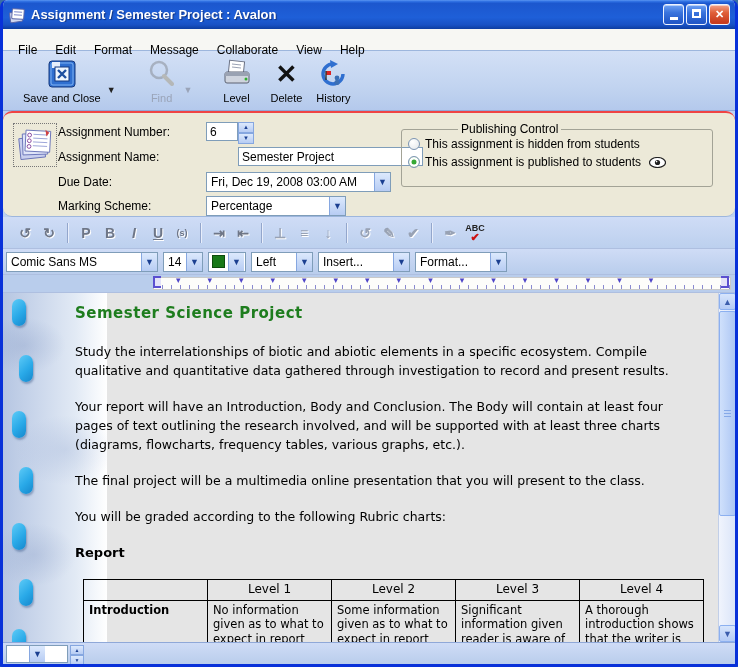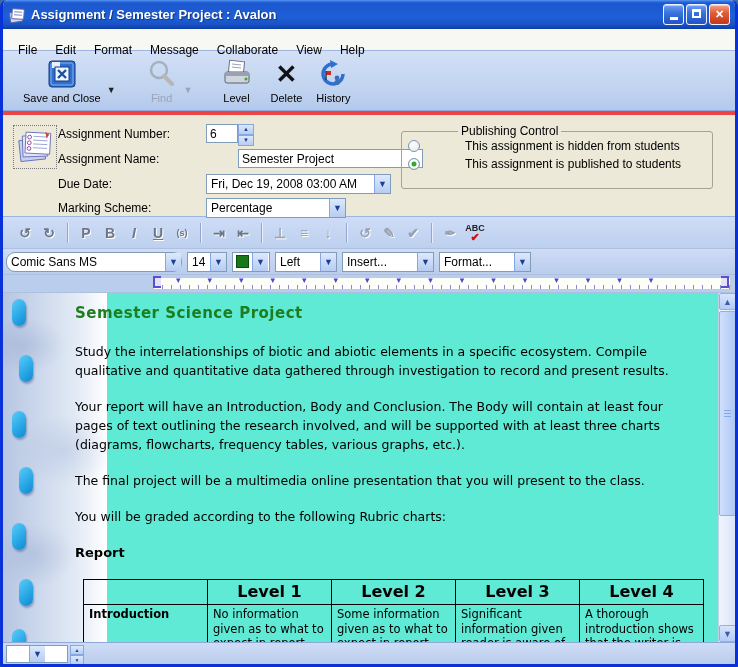--- a/index.html
+++ b/index.html
@@ -49,22 +49,22 @@
   .tbtn { display:flex; flex-direction:column; align-items:center; padding:2px 6px; cursor:default; }
   .tbtn .ticon { height:34px; display:flex; align-items:center; justify-content:center; }
   .tbtn .tlabel { font-size:11px; color:#000; margin-top:1px; white-space:nowrap; }
   .tbtn.disabled .tlabel { color:#9aa4b8; }
   .drop { align-self:center; color:#222; font-size:9px; margin:14px 8px 0 0; }
   .drop.dim { color:#9aa4b8; }
   .xglyph { font-size:26px; font-weight:bold; color:#111; line-height:28px; }
 
   
   .formpanel {
-    height:106px; background:#ece9d8; border-top:4px solid #ef4444; border-bottom:1px solid #9db6dd;
-    position:relative; font-size:12px; color:#000;
+    height:106px; background:#ece9d8; border-top:2px solid #ef4444; border-bottom:1px solid #9db6dd;
+    position:relative; font-size:12px; color:#000;border-radius:9px;
   }
   .assign-icon { position:absolute; left:10px; top:10px; width:44px; height:44px; border:1px dotted #777; padding:2px; }
   .ffield { position:absolute; left:55px; display:flex; align-items:center; }
   .ffield .flabel { width:148px; }
   .xpinput {
     border:1px solid #7f9db9; background:#fff; height:19px; font-size:12px;
     font-family:"Liberation Sans",sans-serif; padding:1px 3px;
   }
   .spinbox { display:flex; }
   .spin { width:16px; height:19px; display:flex; flex-direction:column; }
@@ -76,21 +76,21 @@
   .xpcombo .cval { flex:1; padding:0 4px; font-size:12px; white-space:nowrap; overflow:hidden; }
   .xpcombo .cbtn {
     width:16px; height:100%; text-align:center; font-size:9px; font-weight:bold; color:#1b3f91; line-height:18px;
     background:linear-gradient(180deg,#dce9fd,#b7ccf3); border-left:1px solid #86a7e0;
   }
   .groupbox {
     position:absolute; left:398px; top:16px; width:312px; height:58px;
     border:1px solid #a3a396; border-radius:3px;
   }
   .groupbox .legend { position:absolute; top:-8px; left:8px; background:#ece9d8; padding:0 3px; font-size:12px;margin-left:48px; }
-  .radio-row { display:flex; align-items:center; margin:4px 4px 1px 6px; font-size:12px; white-space:nowrap;gap:40px; }
+  .radio-row { display:flex; align-items:center; margin:4px 4px 1px 6px; font-size:12px; white-space:nowrap; }
   .radio {
     width:12px; height:12px; border-radius:50%; border:1px solid #7c94b2; margin-right:5px; flex:0 0 auto;
     background:radial-gradient(circle at 35% 30%, #fff, #e2e6ea);
   }
   .radio.sel { box-shadow:inset 0 0 0 2.5px #fff, inset 0 0 0 6px #35a935; }
   .eye { margin-left:8px; }
 
   
   .fmtbar1 {
     height:32px; background:linear-gradient(180deg,#cfdcf6,#bcd0ee);
@@ -122,21 +122,21 @@
   }
   .ruler .rwhite::before {
     content:"▾▾▾▾▾▾▾▾▾▾▾▾▾▾▾▾"; position:absolute; left:22px; top:-3px;
     color:#4f46c8; font-size:9px; letter-spacing:27px; overflow:hidden; white-space:nowrap; right:10px;
   }
   .rmark { position:absolute; top:1px; width:8px; height:12px; background:#e4e2f8; border:2px solid #5b4fd0; }
   .rmark.left { left:150px; border-right:none; }
   .rmark.right { right:6px; border-left:none; }
 
   
-  .docarea { position:relative; height:349px; background:#5eead4; overflow:hidden; }
+  .docarea { position:relative; height:349px; background:#e5e5e5; overflow:hidden; }
   .leftstrip {
     position:absolute; left:0; top:0; bottom:0; width:104px;
     background:
       radial-gradient(ellipse 60px 40px at 20% 15%, rgba(140,160,200,.35), transparent 70%),
       radial-gradient(ellipse 70px 50px at 60% 45%, rgba(150,170,210,.30), transparent 70%),
       radial-gradient(ellipse 60px 45px at 30% 75%, rgba(140,160,200,.33), transparent 70%),
       linear-gradient(90deg,#b6c6e2 0%, #ccd8ec 35%, #e2eaf5 70%, #ffffff 100%);
   }
   .pill {
     position:absolute; width:14px; height:27px; border-radius:8px;
@@ -144,21 +144,21 @@
     box-shadow:1px 2px 2px rgba(60,90,140,.45);
   }
   .doccontent { position:absolute; left:72px; top:0; width:618px; color:#000;
     font-family:"DejaVu Sans", sans-serif; font-size:12.5px; line-height:1.52; }
   .doc-h1 { margin-top:9px; font-size:15px; font-weight:bold; color:#1e7d1e; letter-spacing:.5px; }
   .doc-p { margin-top:17px; }
   .doc-h2 { margin-top:17px; font-weight:bold; font-size:13px; }
   .rubric { margin-top:16px; margin-left:8px; border-collapse:collapse; table-layout:fixed; width:620px;
     font-size:11.5px; line-height:1.28; }
   .rubric th, .rubric td { border:1px solid #000; padding:2px 5px; vertical-align:top; text-align:left; }
-  .rubric thead th { text-align:center; font-weight:bold; font-size:16px; height:21px; }
+  .rubric thead th { text-align:center; font-weight:normal; font-size:12px; height:21px; }
   .rubric td.rowlabel { font-weight:bold; }
   .rubric col.c0 { width:124px; } .rubric col.cn { width:124px; }
 
   
   .vscroll { position:absolute; right:0; top:0; bottom:0; width:17px;
     background:linear-gradient(90deg,#f0f4fd,#dbe5f9); border-left:1px solid #c2cfe8; }
   .sbtn {
     position:absolute; left:0; width:17px; height:17px; text-align:center; line-height:16px;
     font-size:9px; color:#3b5dac; border:1px solid #8cb0f0; border-radius:2px;
     background:linear-gradient(180deg,#d7e5fc,#b4cbf5);
@@ -366,21 +366,21 @@
     <span class="fico dim">✔</span>
     <span class="fsep"></span>
     <span class="fico dim">✒</span>
     <span class="spell">
       <span>ABC</span>
       <span class="chk">✔</span>
     </span>
   </div>
 
   <div class="fmtbar2">
-    <div class="xpcombo" style="width:176px;border-radius:9px;">
+    <div class="xpcombo" style="width:152px;">
       <span class="cval">Comic Sans MS</span>
       <span class="cbtn">▼</span>
     </div>
     <div class="xpcombo" style="width:40px;">
       <span class="cval">14</span>
       <span class="cbtn">▼</span>
     </div>
     <div class="xpcombo" style="width:38px;">
       <span class="swatch"></span>
       <span class="cbtn">▼</span>

